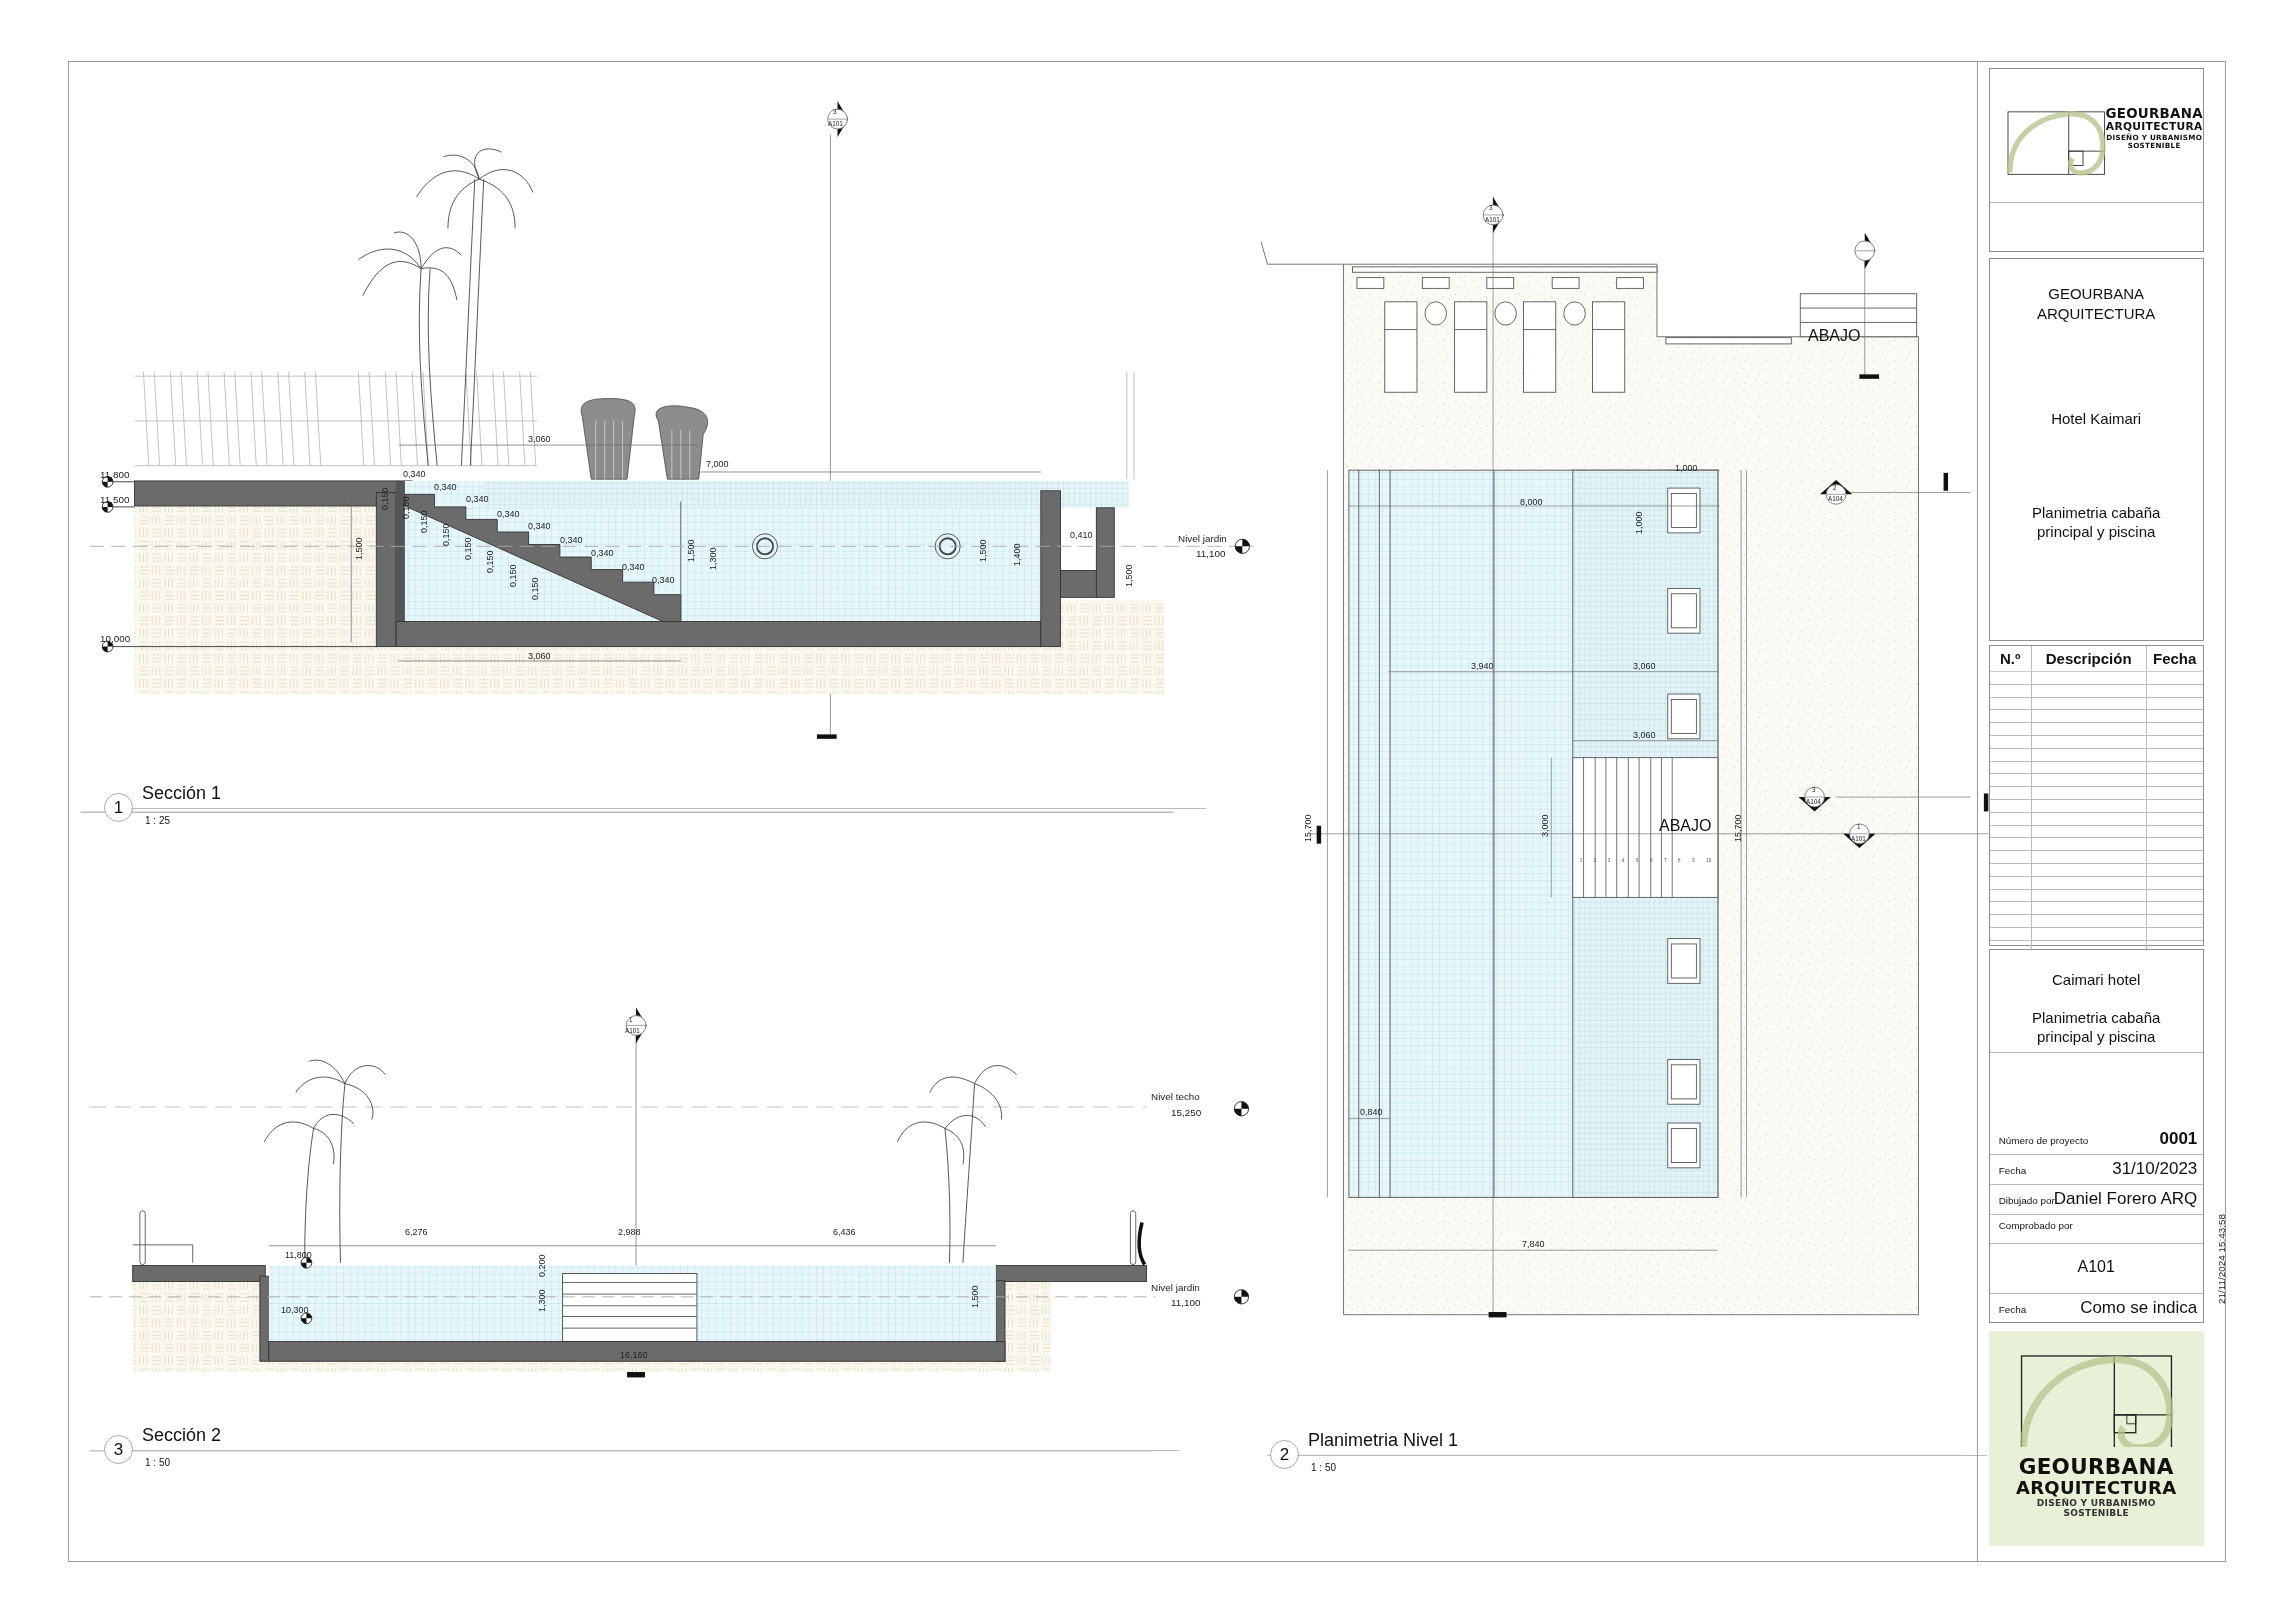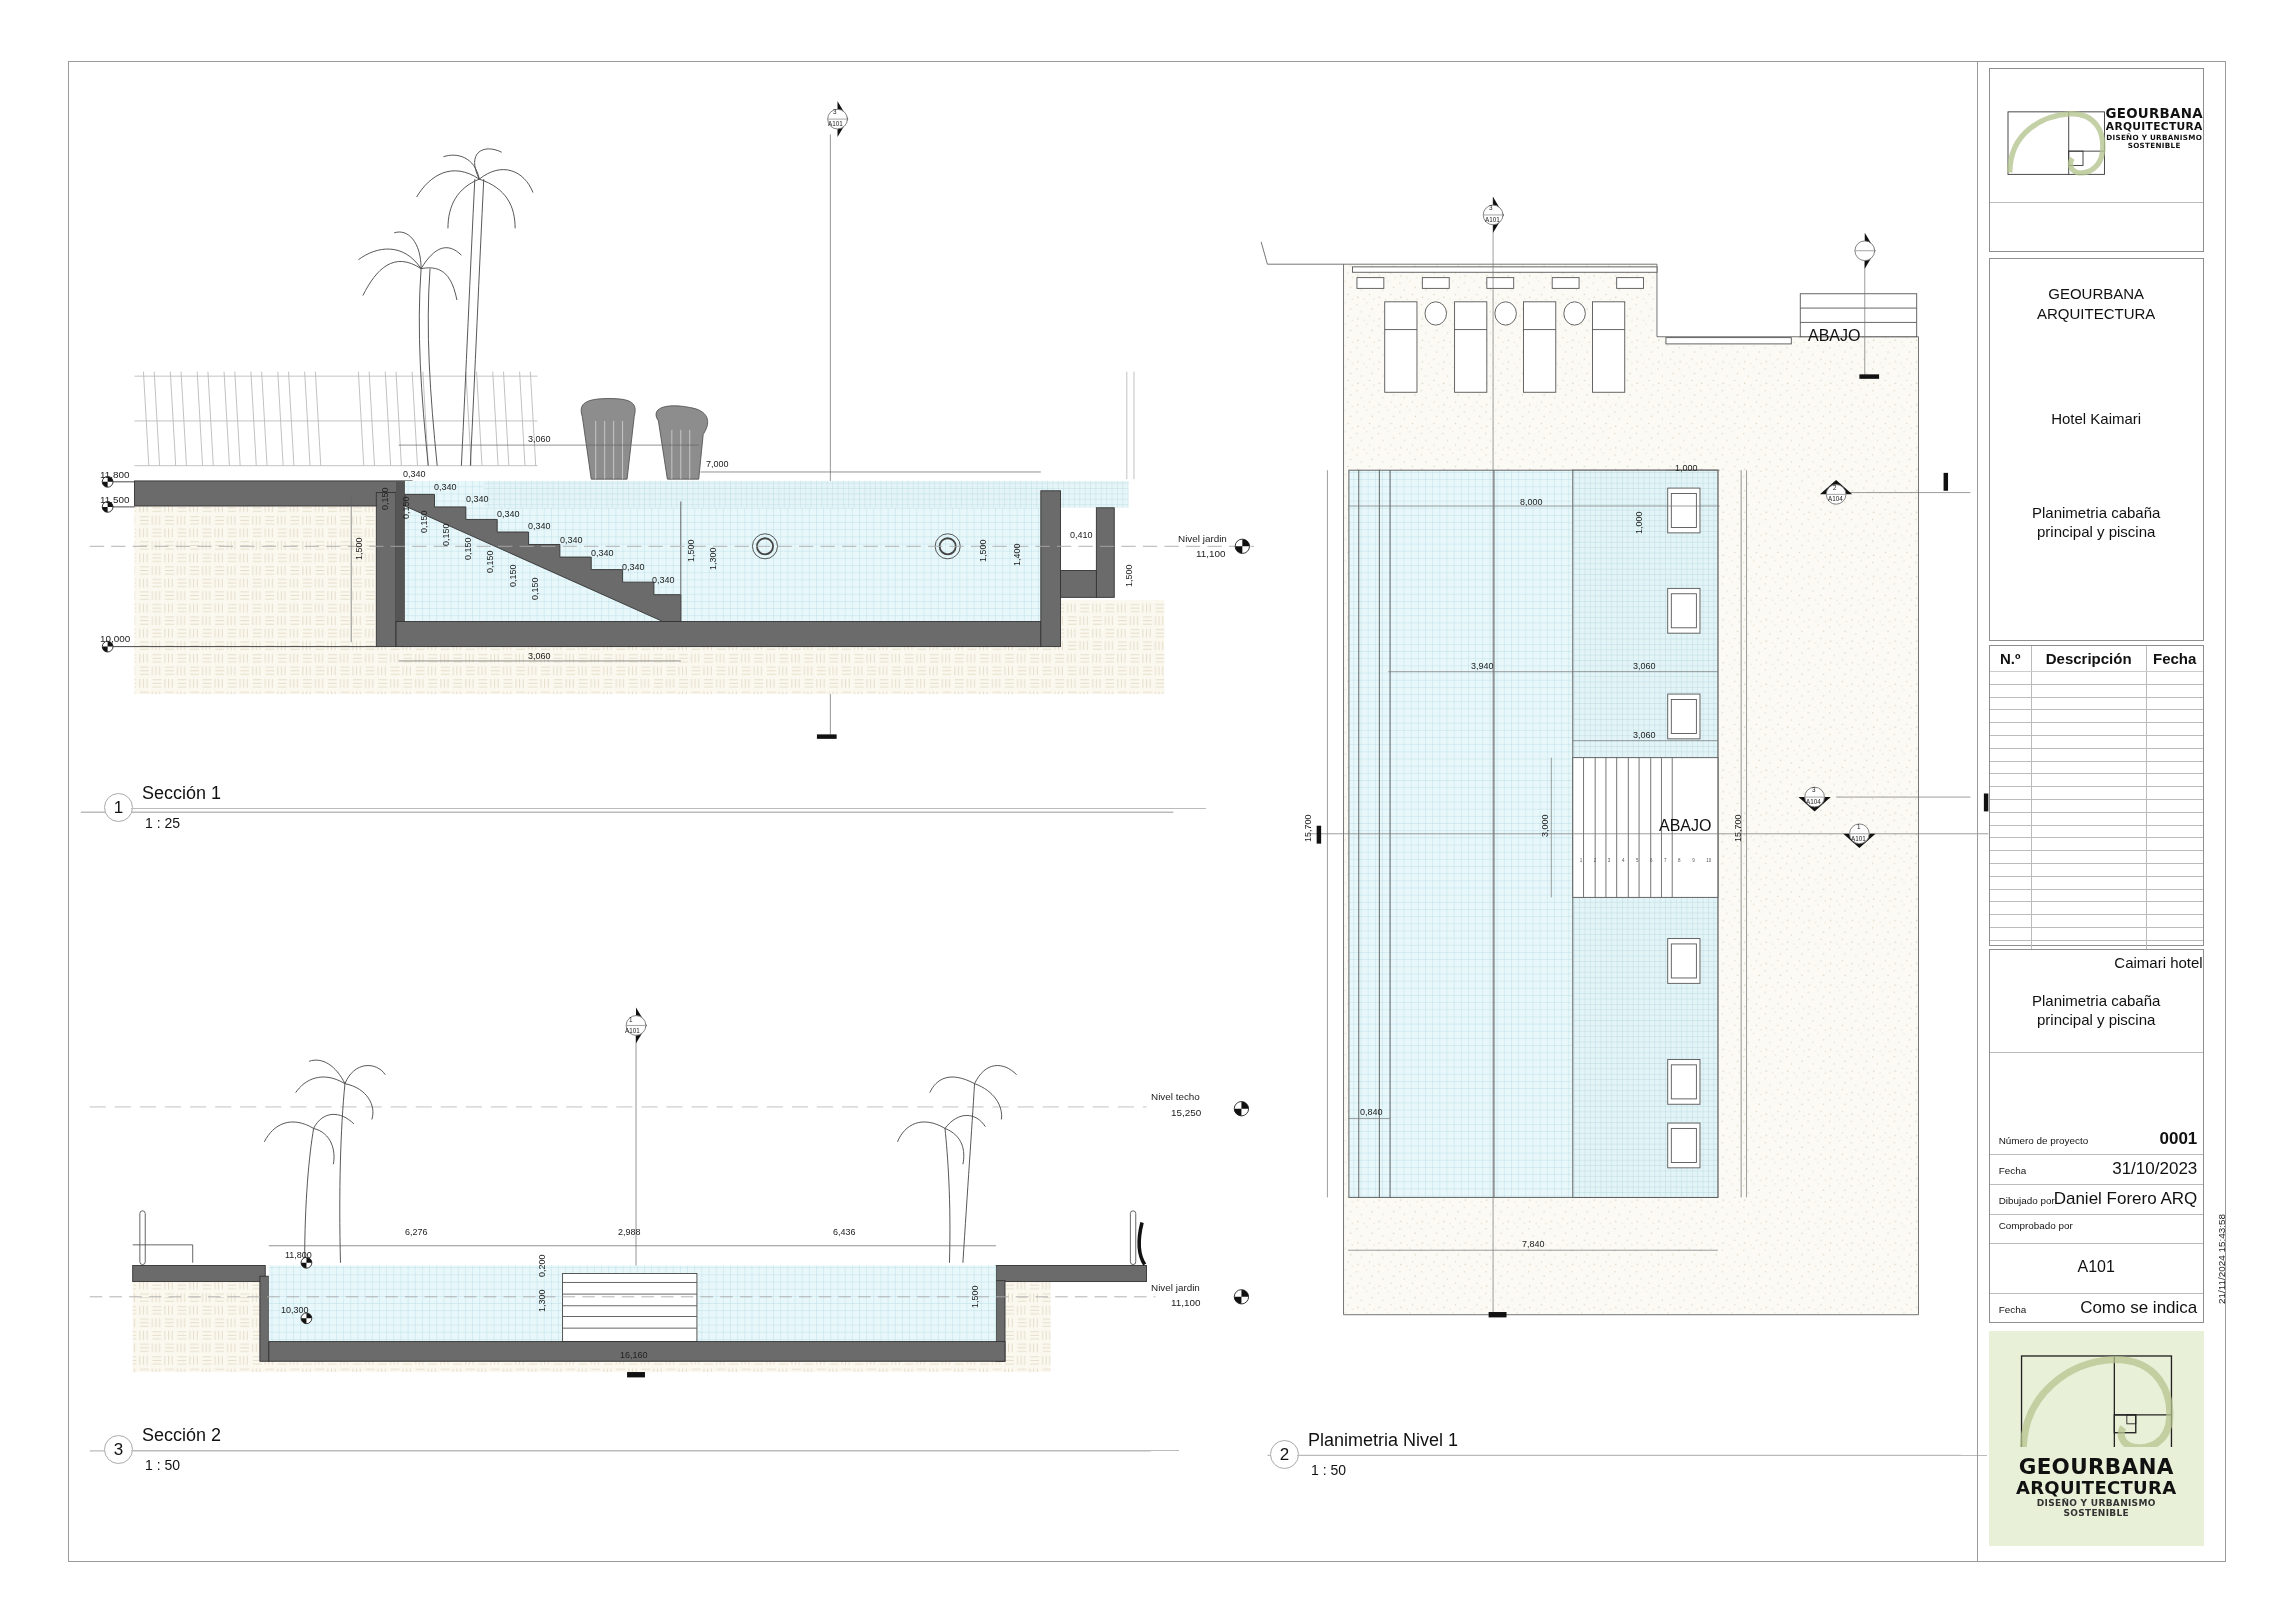--- a/index.html
+++ b/index.html
@@ -21,21 +21,21 @@
   .info{top:888px;height:374px;}
   .info .row{position:absolute;left:0;right:0;border-bottom:0.9px solid #bbb;}
   .info .center{text-align:center;font-size:15px;line-height:19.7px;}
   .info .lab{position:absolute;left:9px;font-size:9.9px;}
   .info .val{position:absolute;right:5.4px;font-size:17px;}
   .logo-bottom{position:absolute;left:10.7px;top:1270px;width:215px;height:215px;background:#e9f0d8;}
   .stamp{position:absolute;left:2216px;top:1304px;font-size:9.9px;transform:rotate(-90deg);transform-origin:left top;white-space:nowrap;color:#222;}
   .view-title{position:absolute;}
   .view-title .circle{position:absolute;left:0;top:5.4px;width:27px;height:27px;border:0.9px solid #aaa;border-radius:50%;text-align:center;line-height:27px;font-size:17px;background:#fff;}
   .view-title .name{position:absolute;left:36px;top:0;font-size:18px;white-space:nowrap;}
-  .view-title .scale{position:absolute;left:41px;top:25px;font-size:14px;white-space:nowrap;}
+  .view-title .scale{position:absolute;left:41px;top:25px;font-size:10px;white-space:nowrap;}
   .view-title .line{position:absolute;left:27px;top:19.7px;height:0;border-top:1.3px solid #bbb;}
   .txt{position:absolute;font-size:9px;white-space:nowrap;color:#222;}
   .txt.v{transform:rotate(-90deg);transform-origin:left top;}
   .lvl{position:absolute;font-size:9.9px;text-align:right;white-space:nowrap;color:#222;}
   .abajo{position:absolute;font-size:16px;color:#111;}
   .brand{font-family:"DejaVu Sans",sans-serif;font-weight:bold;letter-spacing:0.3px;}
 </style>
 </head>
 <body>
 
@@ -641,21 +641,21 @@
             <td></td>
             <td></td>
             <td></td>
           </tr>
       </tbody>
     </table>
   </div>
 
   <div class="tb-box info">
     <div class="row center" style="top:0;height:102px;">
-      <div style="margin-top:3px;text-align:right;">Caimari hotel</div>
+      <div style="margin-top:20px;">Caimari hotel</div>
       <div style="margin-top:18px;">Planimetria cabaña</div>
       <div>principal y piscina</div>
     </div>
     <div class="row" style="top:174px;height:30px;">
       <span class="lab" style="top:10.7px;">Número de proyecto</span>
       <span class="val" style="top:5.4px;font-weight:bold;">0001</span>
     </div>
     <div class="row" style="top:204px;height:29.6px;">
       <span class="lab" style="top:10.7px;">Fecha</span>
       <span class="val" style="top:5.4px;">31/10/2023</span>

